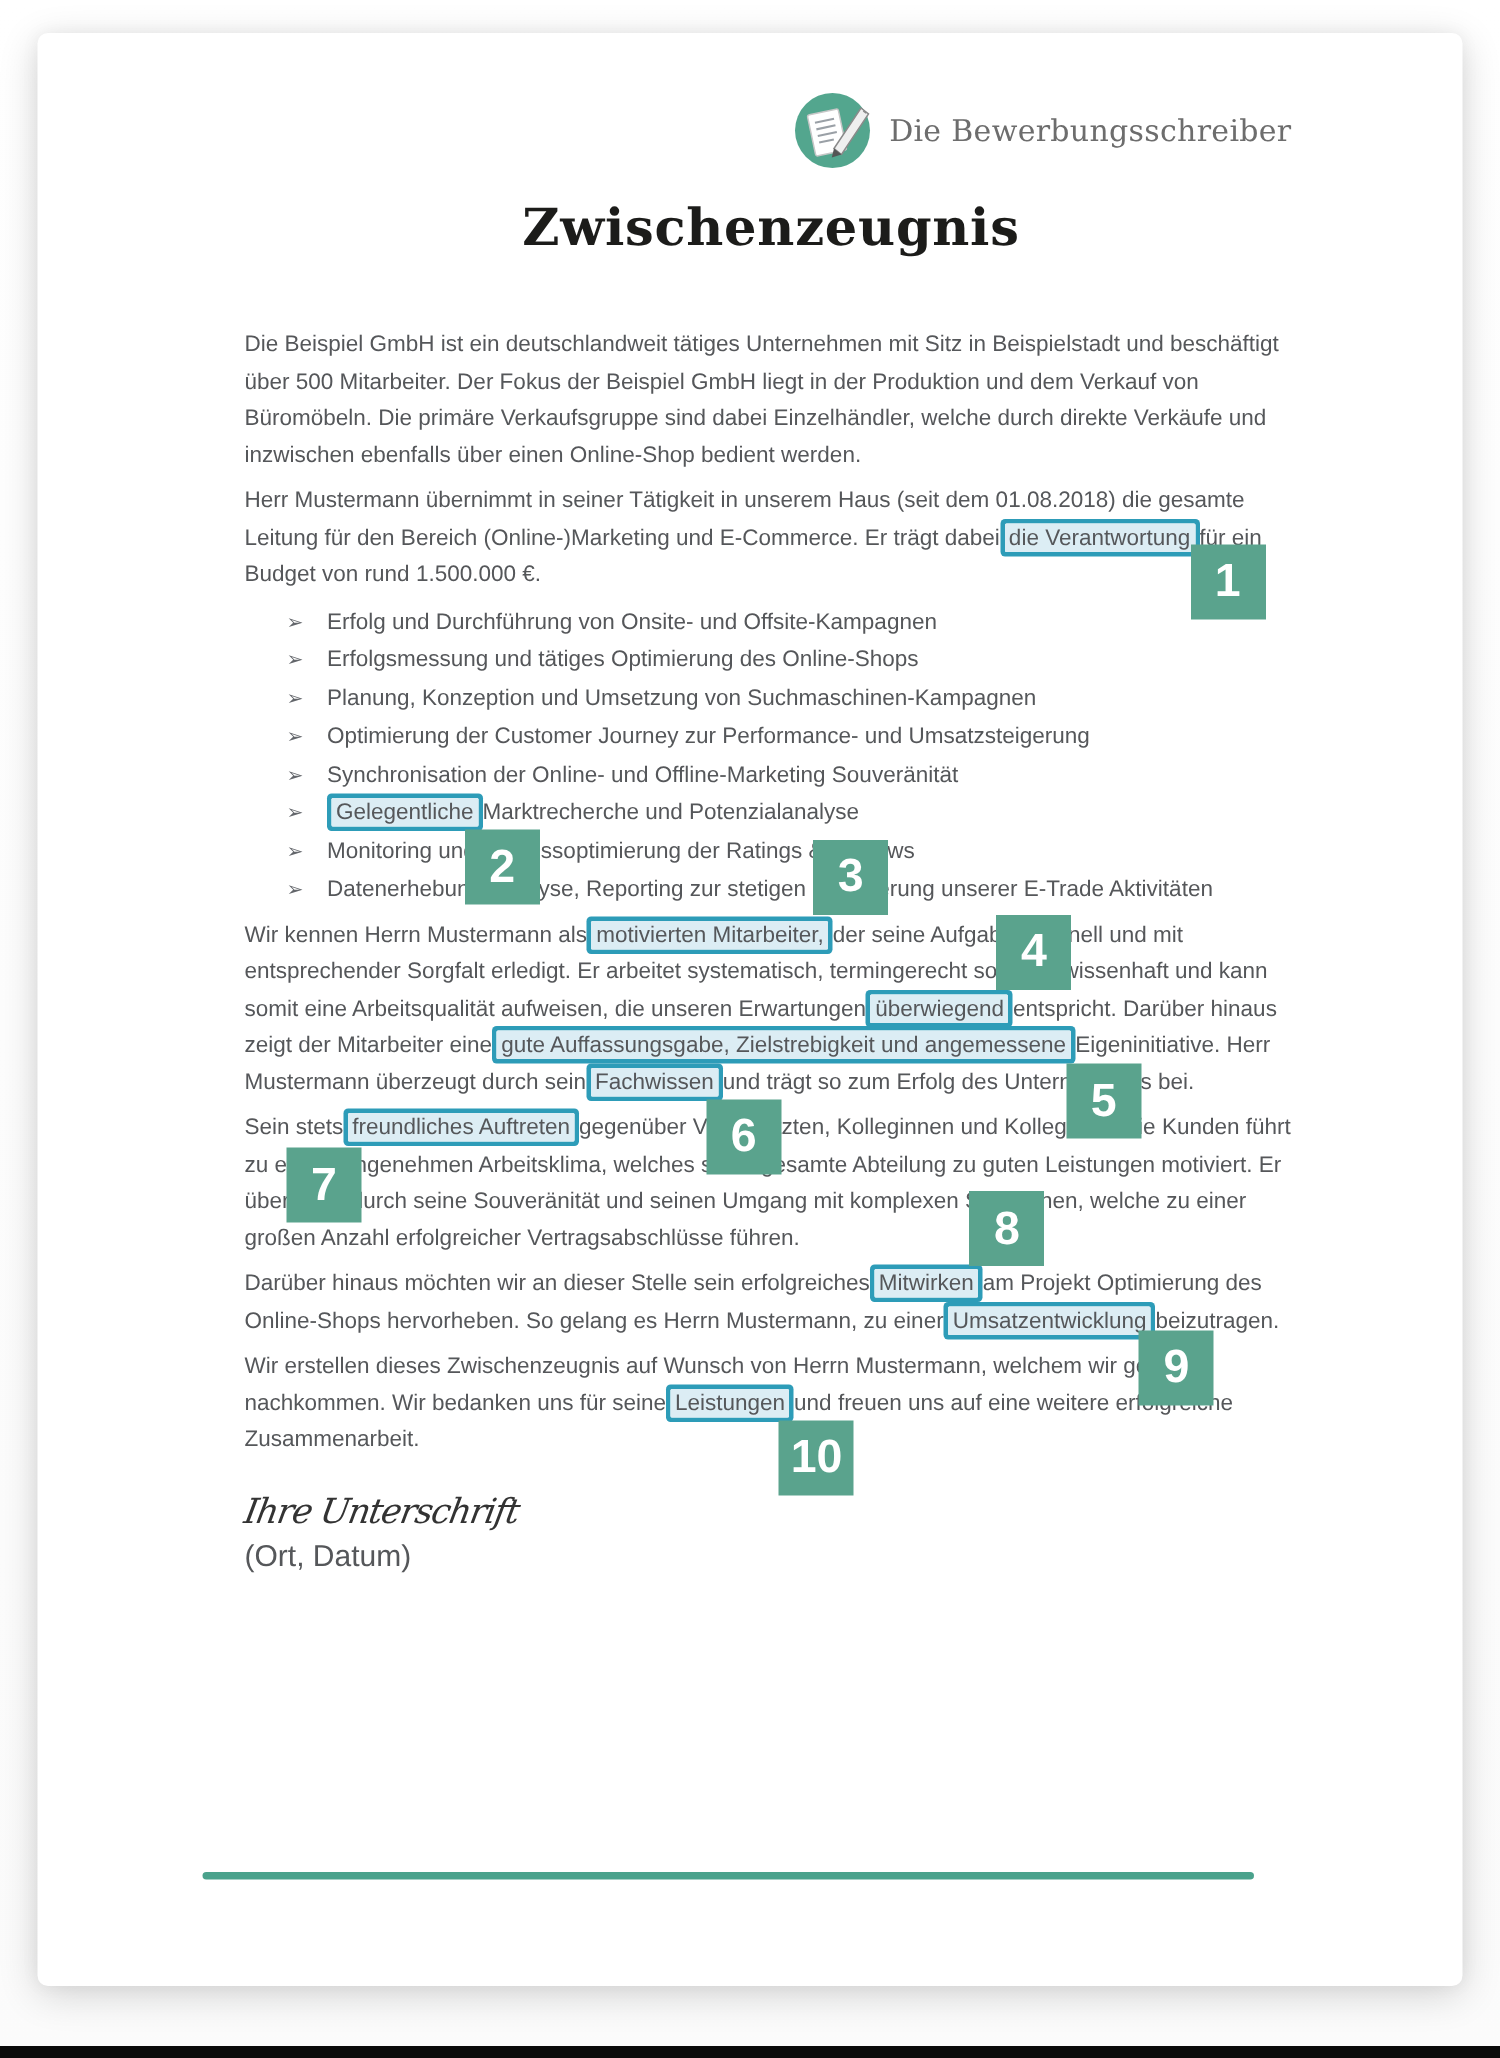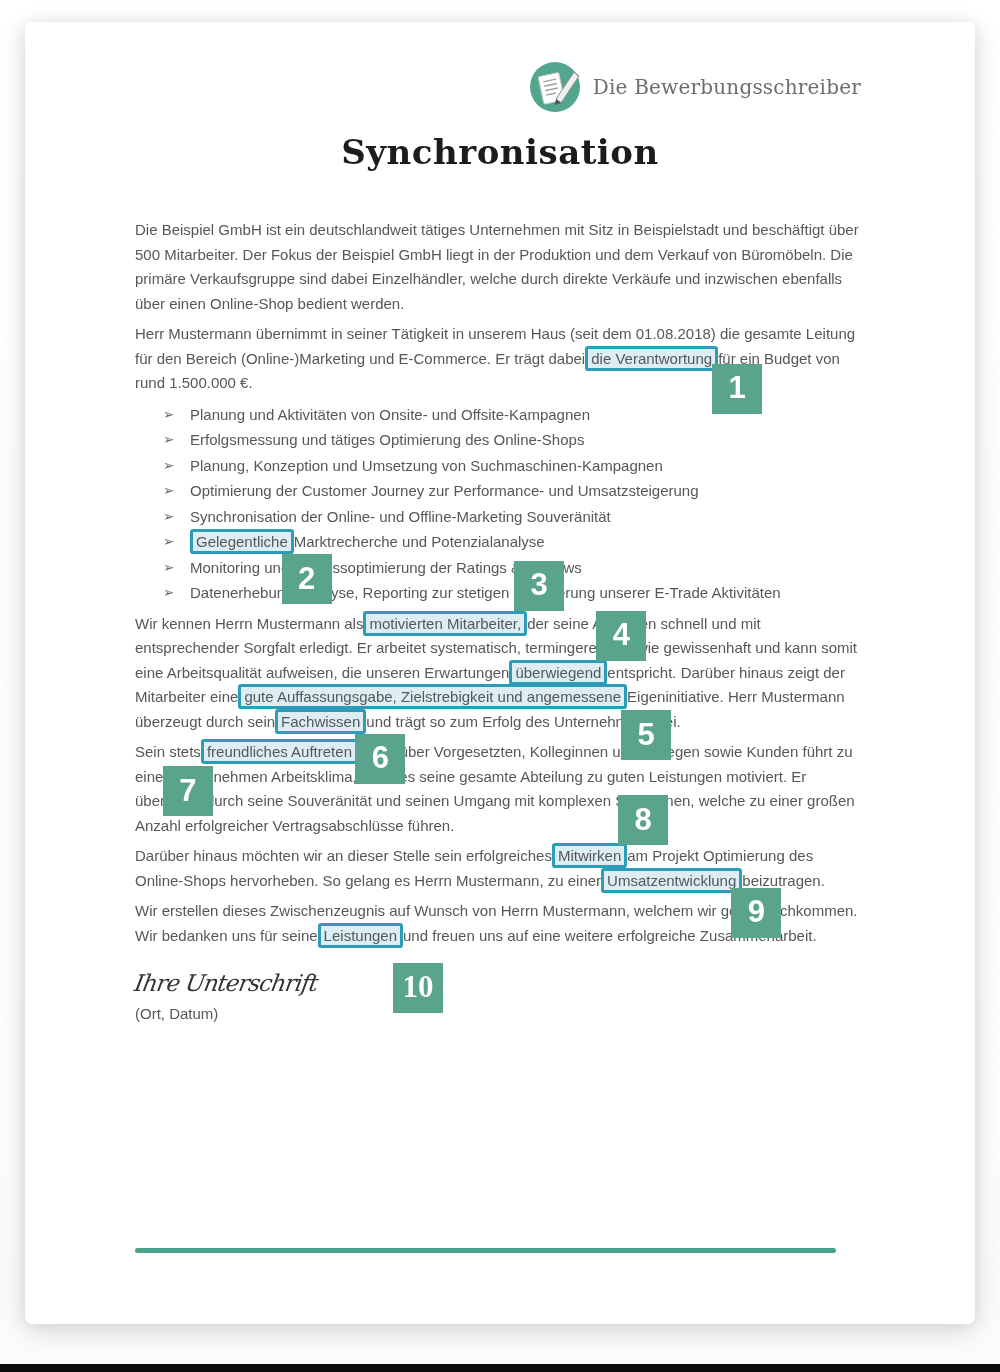--- a/index.html
+++ b/index.html
@@ -15,20 +15,21 @@
   html,body{background:#ffffff;}
   .screen{
     position:relative;width:1000px;height:1372px;overflow:hidden;
     background:linear-gradient(#ffffff,#fbfbfb);
     font-family:"Liberation Sans",sans-serif;
   }
   .page{
     position:absolute;left:25px;top:22px;width:950px;height:1302px;
     background:#ffffff;border-radius:7px;
     box-shadow:0 6px 26px rgba(0,0,0,.16),0 0 12px rgba(0,0,0,.05);
+    padding-left:28px;
   }
   .logo-row{
     display:flex;justify-content:flex-end;align-items:center;gap:13px;
     margin:40px 114px 0 110px;height:50px;
   }
   .logo-icon{width:50px;height:50px;overflow:visible;flex:none;}
   .logo-text{
     font-family:"DejaVu Serif",serif;font-size:20px;color:var(--logo-text);
     letter-spacing:.2px;white-space:nowrap;
   }
@@ -56,21 +57,21 @@
     position:absolute;width:50px;height:50px;z-index:6;
     background:var(--badge);color:#ffffff;
     display:flex;align-items:center;justify-content:center;
     font-family:"Liberation Sans",sans-serif;font-weight:700;font-size:31px;
   }
   .signature{
     margin-top:14px;display:inline-block;
     font-family:"DejaVu Serif",serif;font-style:italic;font-size:23px;color:#333333;
     transform:skewX(-10deg);letter-spacing:-1px;line-height:30px;
   }
-  .place-date{margin-top:3px;font-size:15px;line-height:24px;color:var(--text);}
+  .place-date{margin-top:3px;font-size:20px;line-height:24px;color:var(--text);}
   .divider{
     position:absolute;left:110px;top:1226px;width:701px;height:5px;
     background:var(--divider);border-radius:3px;
   }
   .bottom-bar{position:absolute;left:0;bottom:0;width:100%;height:8px;background:#0b0b0b;}
 </style>
 </head>
 <body>
 
 <div class="screen">
@@ -86,30 +87,30 @@
           <line x1="15" y1="27" x2="28" y2="27" stroke="#9aa0a6" stroke-width="1.4"></line>
           <line x1="15" y1="31.5" x2="25" y2="31.5" stroke="#9aa0a6" stroke-width="1.4"></line>
         </g>
         <polygon points="26,37 44,10 49,14 31,41" fill="#efefef" stroke="#8a8a8a" stroke-width="1"></polygon>
         <polygon points="26,37 31,41 24.5,43" fill="#555555"></polygon>
         <line x1="45.5" y1="12" x2="47.5" y2="13.5" stroke="#8a8a8a" stroke-width="1"></line>
       </svg>
       <span class="logo-text">Die Bewerbungsschreiber</span>
     </div>
 
-    <h1 class="title">Synchronisation</h1>
+    <h1 class="title">Zwischenzeugnis</h1>
 
     <div class="content">
       <p>Die Beispiel GmbH ist ein deutschlandweit tätiges Unternehmen mit Sitz in Beispielstadt und beschäftigt über 500 Mitarbeiter. Der Fokus der Beispiel GmbH liegt in der Produktion und dem Verkauf von Büromöbeln. Die primäre Verkaufsgruppe sind dabei Einzelhändler, welche durch direkte Verkäufe und inzwischen ebenfalls über einen Online-Shop bedient werden.</p>
       <p>Herr Mustermann übernimmt in seiner Tätigkeit in unserem Haus (seit dem 01.08.2018) die gesamte Leitung für den Bereich (Online-)Marketing und E-Commerce. Er trägt dabei<span class="hl">die Verantwortung<span class="badge-anchor"><span class="badge" style="left: 0px; top: 0px;">1</span></span></span>für ein Budget von rund 1.500.000 €.</p>
 
       <div class="tasks" id="task-list">
           <div class="li">
             <span class="bullet">➢</span>
-            <span>Planung und Aktivitäten von Onsite- und Offsite-Kampagnen</span>
+            <span>Erfolg und Durchführung von Onsite- und Offsite-Kampagnen</span>
           </div>
           <div class="li">
             <span class="bullet">➢</span>
             <span>Erfolgsmessung und tätiges Optimierung des Online-Shops</span>
           </div>
           <div class="li">
             <span class="bullet">➢</span>
             <span>Planung, Konzeption und Umsetzung von Suchmaschinen-Kampagnen</span>
           </div>
           <div class="li">
@@ -130,21 +131,21 @@
           </div>
           <div class="li">
             <span class="bullet">➢</span>
             <span>Datenerhebung, Analyse, Reporting zur stetigen Optimierung unserer E-Trade Aktivitäten</span>
           </div>
         </div>
 
       <p>Wir kennen Herrn Mustermann als<span class="hl">motivierten Mitarbeiter,<span class="badge-anchor"><span class="badge" style="left: -7px; top: -68px;">3</span></span></span>der seine Aufgaben schnell und mit entsprechender Sorgfalt erledigt. Er arbeitet systematisch, termingerecht sowie gewissenhaft und kann somit eine Arbeitsqualität aufweisen, die unseren Erwartungen<span class="hl">überwiegend<span class="badge-anchor"><span class="badge" style="left: -5px; top: -67px;">4</span></span></span>entspricht. Darüber hinaus zeigt der Mitarbeiter eine<span class="hl">gute Auffassungsgabe, Zielstrebigkeit und angemessene<span class="badge-anchor"><span class="badge" style="left: 0px; top: 8px;">5</span></span></span>Eigeninitiative. Herr Mustermann überzeugt durch sein<span class="hl">Fachwissen<span class="badge-anchor"><span class="badge" style="left: -5px; top: 7px;">6</span></span></span>und trägt so zum Erfolg des Unternehmens bei.</p>
       <p>Sein stets<span class="hl"><span class="badge-anchor"><span class="badge" style="left: -44px; top: 9px;">7</span></span>freundliches Auftreten</span>gegenüber Vorgesetzten, Kolleginnen und Kollegen sowie Kunden führt zu einem angenehmen Arbeitsklima, welches seine gesamte Abteilung zu guten Leistungen motiviert. Er überzeugt durch seine Souveränität und seinen Umgang mit komplexen Situationen, welche zu einer großen Anzahl erfolgreicher Vertragsabschlüsse führen.</p>
       <p>Darüber hinaus möchten wir an dieser Stelle sein erfolgreiches<span class="hl">Mitwirken<span class="badge-anchor"><span class="badge" style="left: -3px; top: -66px;">8</span></span></span>am Projekt Optimierung des Online-Shops hervorheben. So gelang es Herrn Mustermann, zu einer<span class="hl">Umsatzentwicklung<span class="badge-anchor"><span class="badge" style="left: -5px; top: 2px;">9</span></span></span>beizutragen.</p>
-      <p>Wir erstellen dieses Zwischenzeugnis auf Wunsch von Herrn Mustermann, welchem wir gerne nachkommen. Wir bedanken uns für seine<span class="hl">Leistungen<span class="badge-anchor"><span class="badge" style="left: -4px; top: 22px; font-family: Liberation Serif, serif;">10</span></span></span>und freuen uns auf eine weitere erfolgreiche Zusammenarbeit.</p>
+      <p>Wir erstellen dieses Zwischenzeugnis auf Wunsch von Herrn Mustermann, welchem wir gerne nachkommen. Wir bedanken uns für seine<span class="hl">Leistungen<span class="badge-anchor"><span class="badge" style="left: -4px; top: 7px;">10</span></span></span>und freuen uns auf eine weitere erfolgreiche Zusammenarbeit.</p>
 
       <div>
         <div class="signature">Ihre Unterschrift</div>
       </div>
       <div class="place-date">(Ort, Datum)</div>
     </div>
 
     <div class="divider"></div>
   </div>
 

